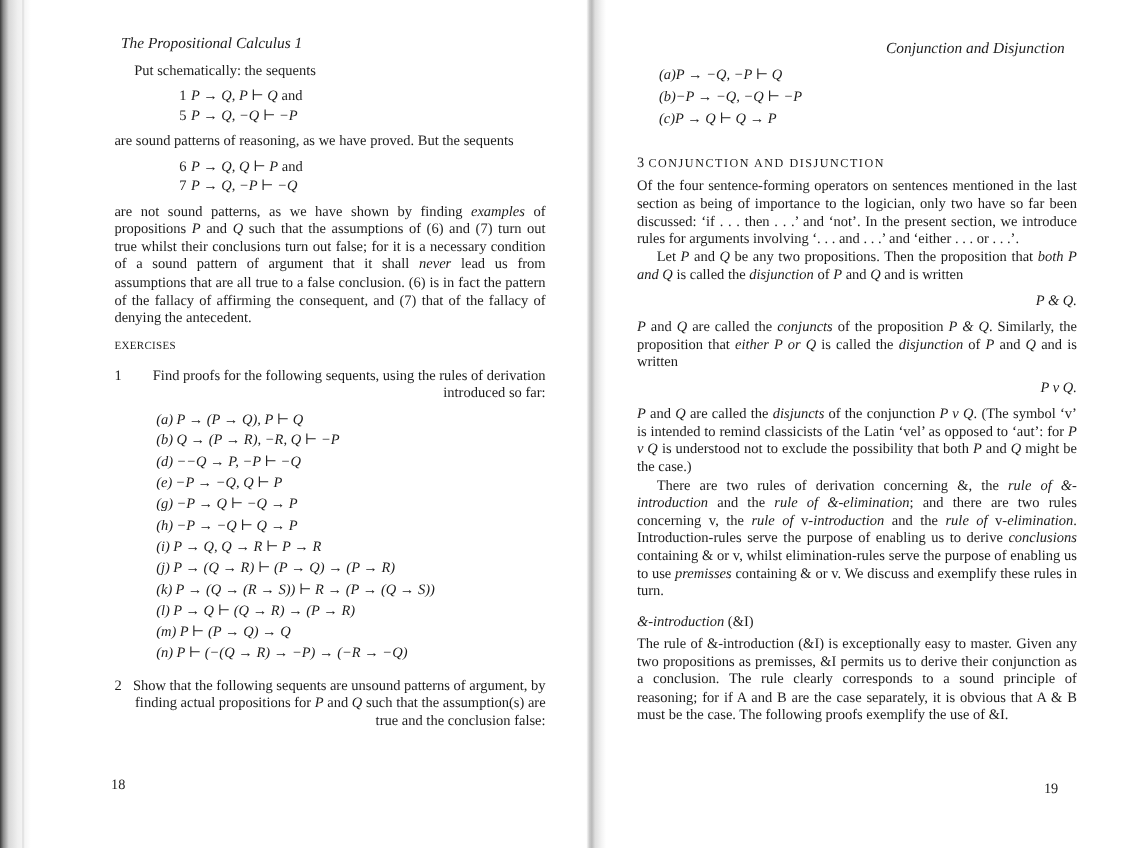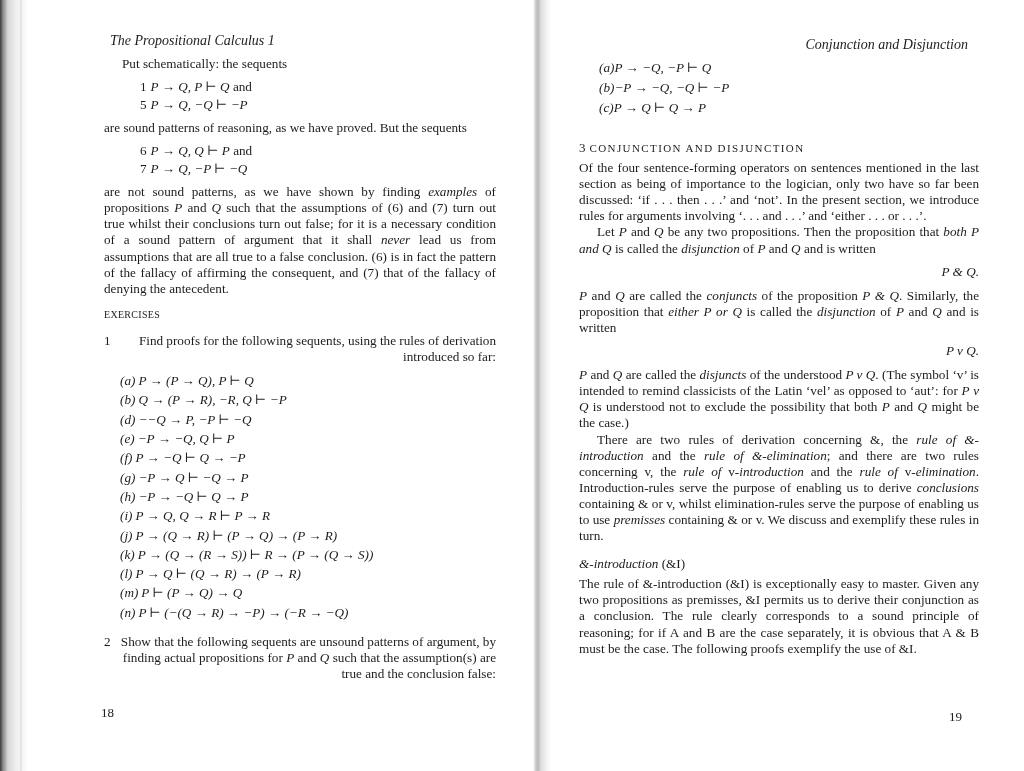--- a/index.html
+++ b/index.html
@@ -32,31 +32,31 @@
   .pagenum { position: absolute; font-size: 13px; }
   .page-left .pagenum { left: 101px; top: 705px; }
   .page-right .pagenum { right: 62px; top: 709px; }
 
   .content { position: absolute; font-size: 13.2px; line-height: 16.1px; }
   .page-left .content { left: 104px; top: 56px; width: 392px; }
   .page-right .content { left: 28px; top: 58px; width: 400px; }
 
   p { margin: 0; text-align: justify; }
   .indent { text-indent: 18px; }
-  .seq { margin-left: 36px; font-style: italic; line-height: 18px; }
+  .seq { margin-left: 59px; font-style: italic; line-height: 18px; }
   .seq .num { font-style: normal; margin-right: 4px; }
   .seq .and { font-style: normal; }
   .gap-s { height: 6px; }
   .gap-m { height: 12px; }
   .gap-l { height: 22px; }
   .exhead { font-size: 10px; letter-spacing: 0.3px; font-variant: small-caps; text-transform: uppercase; margin-top: 10px; }
   .exitem { position: relative; padding-left: 16px; margin-top: 10px; }
   .exitem .exnum { position: absolute; left: 0; top: 0; }
   .exitem p { text-align: right; }
-  .sublist { margin-top: 6px; }
+  .sublist { margin-top: 6px; margin-left: 22px; }
   .subitem { font-style: italic; line-height: 19.3px; padding-left: 0; }
   .subitem .lbl { margin-right: 3px; }
   .sectionhead { font-size: 11px; letter-spacing: 1.4px; text-transform: uppercase; margin-top: 0; }
   .sectionhead .num { font-size: 13px; letter-spacing: 0; margin-right: 4px; }
   .formula { text-align: right; font-style: italic; margin: 7px 0 8px 0; }
   .subhead { font-style: italic; }
   .subhead .plain { font-style: normal; }
   i, .it { font-style: italic; }
   .r-sub { margin-top: 0; line-height: 20px; font-style: italic; padding-left: 20px; }
 </style>
@@ -88,21 +88,20 @@
       <div class="exhead">Exercises</div>
 
       <div class="exitem">
         <span class="exnum">1</span>
         <p>Find proofs for the following sequents, using the rules of derivation introduced so far:</p>
         <div class="sublist" id="ex1-list">
             <div class="subitem"><span class="lbl">(a)</span><span>P → (P → Q), P ⊢ Q</span></div>
             <div class="subitem"><span class="lbl">(b)</span><span>Q → (P → R), −R, Q ⊢ −P</span></div>
             <div class="subitem"><span class="lbl">(d)</span><span>−−Q → P, −P ⊢ −Q</span></div>
             <div class="subitem"><span class="lbl">(e)</span><span>−P → −Q, Q ⊢ P</span></div>
-            <div class="subitem"><span class="lbl">(f)</span><span>P → −Q ⊢ Q → −P</span></div>
             <div class="subitem"><span class="lbl">(g)</span><span>−P → Q ⊢ −Q → P</span></div>
             <div class="subitem"><span class="lbl">(h)</span><span>−P → −Q ⊢ Q → P</span></div>
             <div class="subitem"><span class="lbl">(i)</span><span>P → Q, Q → R ⊢ P → R</span></div>
             <div class="subitem"><span class="lbl">(j)</span><span>P → (Q → R) ⊢ (P → Q) → (P → R)</span></div>
             <div class="subitem"><span class="lbl">(k)</span><span>P → (Q → (R → S)) ⊢ R → (P → (Q → S))</span></div>
             <div class="subitem"><span class="lbl">(l)</span><span>P → Q ⊢ (Q → R) → (P → R)</span></div>
             <div class="subitem"><span class="lbl">(m)</span><span>P ⊢ (P → Q) → Q</span></div>
             <div class="subitem"><span class="lbl">(n)</span><span>P ⊢ (−(Q → R) → −P) → (−R → −Q)</span></div>
           </div>
       </div>
@@ -126,21 +125,21 @@
           <div class="r-sub"><span class="lbl">(c)</span><span>P → Q ⊢ Q → P</span></div>
         </div>
       <div class="gap-l"></div>
       <div class="sectionhead"><span class="num">3</span><span>Conjunction and Disjunction</span></div>
       <div style="height:4px"></div>
       <p>Of the four sentence-forming operators on sentences mentioned in the last section as being of importance to the logician, only two have so far been discussed: ‘if . . . then . . .’ and ‘not’.  In the present section, we introduce rules for arguments involving ‘. . . and . . .’ and ‘either . . . or . . .’.</p>
       <p class="indent"><span>Let </span><i>P</i><span> and </span><i>Q</i><span> be any two propositions.  Then the proposition that </span><i>both P and Q</i><span> is called the </span><i>disjunction</i><span> of </span><i>P</i><span> and </span><i>Q</i><span> and is written</span></p>
       <div class="formula">P &amp; Q.</div>
       <p><i>P</i><span> and </span><i>Q</i><span> are called the </span><i>conjuncts</i><span> of the proposition </span><i>P &amp; Q</i><span>.  Similarly, the proposition that </span><i>either P or Q</i><span> is called the </span><i>disjunction</i><span> of </span><i>P</i><span> and </span><i>Q</i><span> and is written</span></p>
       <div class="formula">P v Q.</div>
-      <p><i>P</i><span> and </span><i>Q</i><span> are called the </span><i>disjuncts</i><span> of the understood </span><i>P v Q</i><span>.  (The symbol ‘v’ is intended to remind classicists of the Latin ‘vel’ as opposed to ‘aut’: for </span><i>P v Q</i><span> is understood not to exclude the possibility that both </span><i>P</i><span> and </span><i>Q</i><span> might be the case.)</span></p>
+      <p><i>P</i><span> and </span><i>Q</i><span> are called the </span><i>disjuncts</i><span> of the conjunction </span><i>P v Q</i><span>.  (The symbol ‘v’ is intended to remind classicists of the Latin ‘vel’ as opposed to ‘aut’: for </span><i>P v Q</i><span> is understood not to exclude the possibility that both </span><i>P</i><span> and </span><i>Q</i><span> might be the case.)</span></p>
       <p class="indent"><span>There are two rules of derivation concerning &amp;, the </span><i>rule of &amp;-introduction</i><span> and the </span><i>rule of &amp;-elimination</i><span>; and there are two rules concerning v, the </span><i>rule of</i><span> v-</span><i>introduction</i><span> and the </span><i>rule of</i><span> v-</span><i>elimination</i><span>.  Introduction-rules serve the purpose of enabling us to derive </span><i>conclusions</i><span> containing &amp; or v, whilst elimination-rules serve the purpose of enabling us to use </span><i>premisses</i><span> containing &amp; or v.  We discuss and exemplify these rules in turn.</span></p>
       <div class="gap-m"></div>
       <div class="subhead"><span>&amp;-introduction</span><span class="plain"> (&amp;I)</span></div>
       <div style="height:4px"></div>
       <p>The rule of &amp;-introduction (&amp;I) is exceptionally easy to master. Given any two propositions as premisses, &amp;I permits us to derive their conjunction as a conclusion.  The rule clearly corresponds to a sound principle of reasoning; for if A and B are the case separately, it is obvious that A &amp; B must be the case.  The following proofs exemplify the use of &amp;I.</p>
     </div>
 
     <div class="pagenum">19</div>
   </div>
 </div>

